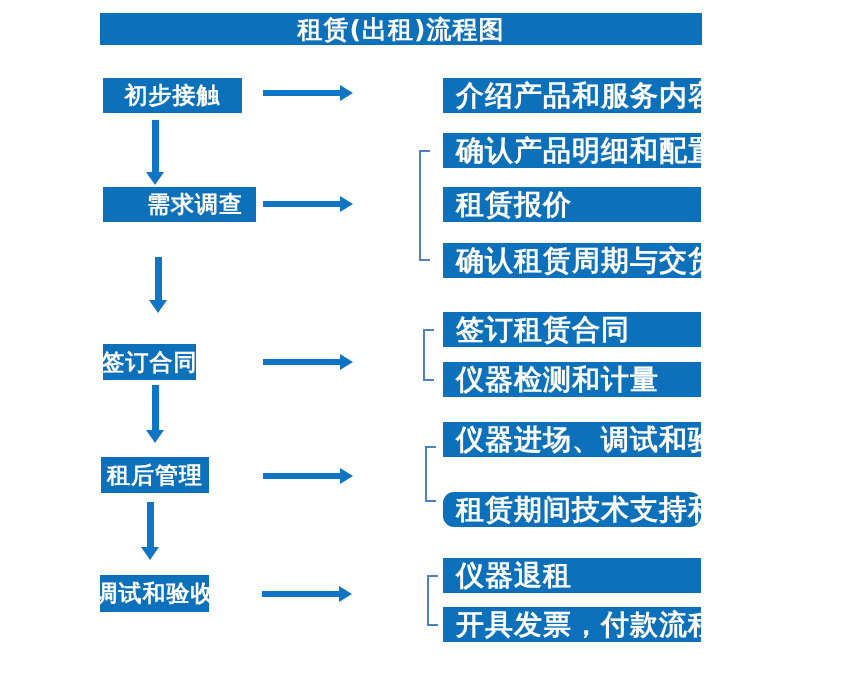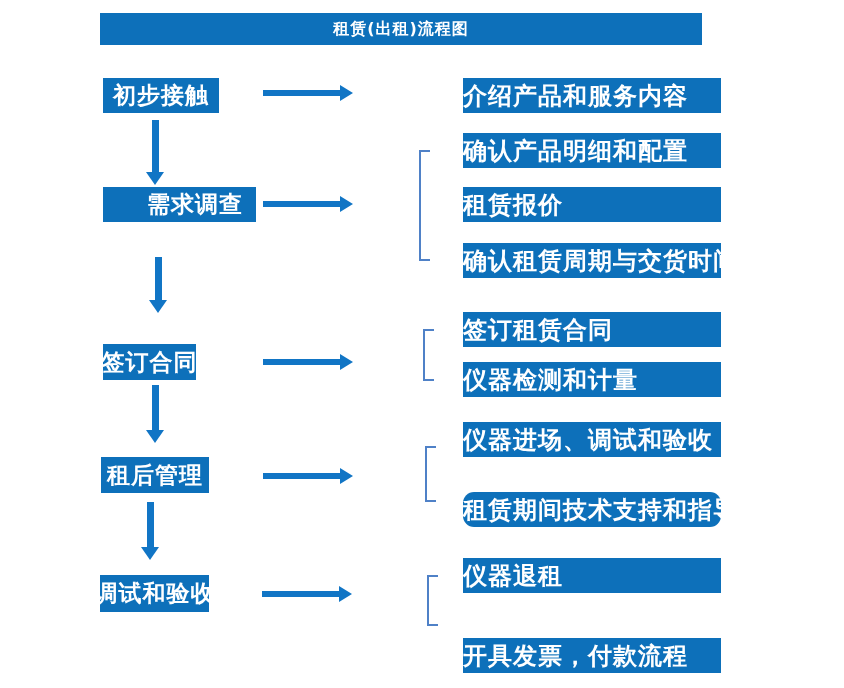--- a/index.html
+++ b/index.html
@@ -10,44 +10,44 @@
     background: #ffffff;
     overflow: hidden;
     font-family: "DejaVu Sans", "Liberation Sans", sans-serif;
   }
   .title-bar {
     position: absolute;
     left: 100px; top: 13px;
     width: 602px; height: 32px;
     background: var(--box-blue, #0d70ba);
     color: var(--text, #ffffff);
-    font-size: 16px; font-weight: bold;
+    font-size: 25px; font-weight: bold;
     display: flex; align-items: center; justify-content: center;
     letter-spacing: 1px;
   }
   .step-box {
     position: absolute;
     background: var(--box-blue, #0d70ba);
     color: var(--text, #ffffff);
     font-size: 23px; font-weight: bold;
     display: flex; align-items: center; justify-content: center;
     letter-spacing: 1px;
     white-space: nowrap;
   }
   .detail-box {
     position: absolute;
     left: 443px; width: 258px; height: 35px;
     background: var(--box-blue, #0d70ba);
     color: var(--text, #ffffff);
-    font-size: 24px; font-weight: bold;
+    font-size: 28px; font-weight: bold;
     display: flex; align-items: center;
+    padding-left: 13px;
     box-sizing: border-box;
     letter-spacing: 1px;
     white-space: nowrap;
-    margin-left: 20px;
   }
   .varrow {
     position: absolute; width: 18px;
     display: flex; flex-direction: column; align-items: center;
   }
   .varrow .line { width: 7px; flex: 1; background: var(--arrow-blue, #1175c5); }
   .varrow .head {
     width: 0; height: 0;
     border-top: 13px solid var(--arrow-blue, #1175c5);
     border-left: 9px solid transparent;
@@ -72,21 +72,21 @@
     box-sizing: border-box;
   }
 </style>
 </head>
 <body>
 
 <div class="canvas">
 
   <div class="title-bar">租赁(出租)流程图</div>
 
-  <div class="step-box" style="left:103px; top:78px;  width:116px; height:35px;">初步接触</div>
+  <div class="step-box" style="left:103px; top:78px;  width:139px; height:35px;">初步接触</div>
   <div class="step-box" style="left:103px; top:187px; width:122px; height:35px;padding-left:31px;">需求调查</div>
   <div class="step-box" style="left:103px; top:344px; width:93px; height:36px;">签订合同</div>
   <div class="step-box" style="left:101px; top:457px; width:108px; height:36px;text-align:center;">租后管理</div>
   <div class="step-box" style="left:100px; top:575px; width:109px; height:37px;">调试和验收</div>
 
   <div class="varrow" style="left:146px; top:120px; height:65px;">
     <div class="line"></div>
     <div class="head"></div>
   </div>
   <div class="varrow" style="left:149px; top:257px; height:56px;">
@@ -130,15 +130,15 @@
 
   <div class="detail-box" style="top:78px;">介绍产品和服务内容</div>
   <div class="detail-box" style="top:133px;">确认产品明细和配置</div>
   <div class="detail-box" style="top:187px;">租赁报价</div>
   <div class="detail-box" style="top:243px;">确认租赁周期与交货时间</div>
   <div class="detail-box" style="top:312px;">签订租赁合同</div>
   <div class="detail-box" style="top:362px;">仪器检测和计量</div>
   <div class="detail-box" style="top:422px;">仪器进场、调试和验收</div>
   <div class="detail-box" style="top:492px;border-radius:11px;">租赁期间技术支持和指导</div>
   <div class="detail-box" style="top:558px;">仪器退租</div>
-  <div class="detail-box" style="top:638px;">开具发票，付款流程</div>
+  <div class="detail-box" style="top:607px;">开具发票，付款流程</div>
 
 </div>
 
 </body></html>

